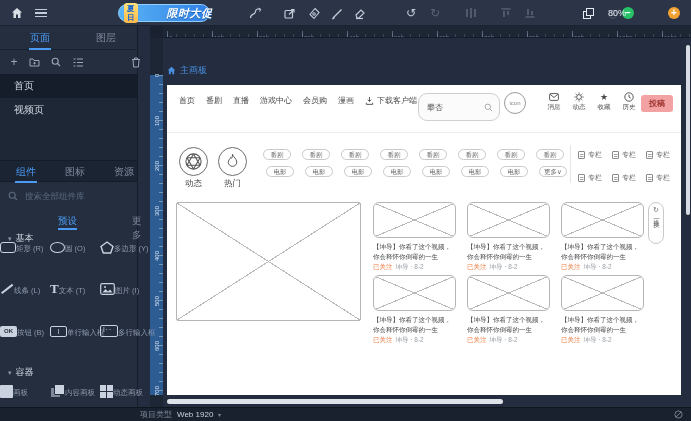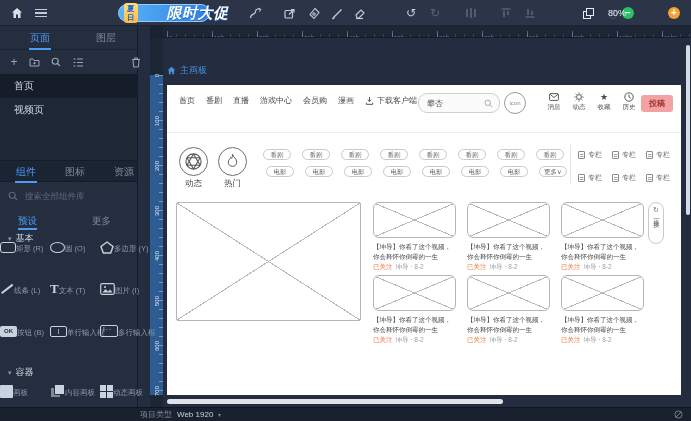--- a/index.html
+++ b/index.html
@@ -6,21 +6,21 @@
   *{box-sizing:border-box;font-family:"Liberation Sans","DejaVu Sans",sans-serif;}
   .app{position:relative;width:691px;height:421px;overflow:hidden;background:#232d3f;}
 
   
   .topbar{position:absolute;left:0;top:0;width:691px;height:26px;background:#2c3447;border-bottom:1px solid #1a2233;z-index:5;}
   .tb-ic{position:absolute;top:0;height:26px;width:18px;display:flex;align-items:center;justify-content:center;color:#c3cbd8;font-size:12px;line-height:1;cursor:pointer;}
   .tb-ic.dim{color:#5b6477;}
   .burger{width:12px;height:8px;background:linear-gradient(#c3cbd8 0 1.4px,transparent 1.4px 3.3px,#c3cbd8 3.3px 4.7px,transparent 4.7px 6.6px,#c3cbd8 6.6px 8px);}
   .logo{position:absolute;left:118px;top:4px;width:92px;height:18px;border-radius:9px;background:linear-gradient(90deg,#5ab4f5,#2f7fe6);border:1px solid #8fd0ff;display:flex;align-items:center;padding:0 5px;gap:4px;}
   .logo-chip{background:linear-gradient(#ffe27a,#ffb94a);color:#1565d8;font-size:7.5px;font-weight:bold;border-radius:3px;padding:1px 3px;line-height:1.2;}
-  .logo-text{color:#fff;font-size:15px;font-weight:bold;font-style:italic;text-shadow:0 1px 0 #1b5fb0;letter-spacing:.5px;white-space:nowrap;margin-left:25px;}
+  .logo-text{color:#fff;font-size:11px;font-weight:bold;font-style:italic;text-shadow:0 1px 0 #1b5fb0;letter-spacing:.5px;white-space:nowrap;margin-left:25px;}
   .layers-ic{position:relative;width:11px;height:11px;}
   .layers-ic i{position:absolute;display:block;width:8px;height:8px;border:1.2px solid #e6ebf3;background:#2c3447;}
   .layers-ic i:nth-child(1){left:0;top:3px;}
   .layers-ic i:nth-child(2){left:3px;top:0;}
   .zbtn{position:absolute;top:7px;width:12px;height:12px;border-radius:50%;color:#fff;font-size:10px;line-height:11px;text-align:center;font-weight:bold;cursor:pointer;}
   .zo{background:#27c268;}
   .zi{background:#f2a233;}
   .zlabel{position:absolute;top:0;height:26px;line-height:26px;color:#e6ebf3;font-size:9px;text-align:center;}
 
   
@@ -33,21 +33,21 @@
   .pt-ic{position:absolute;top:0;height:24px;width:16px;display:flex;align-items:center;justify-content:center;color:#9aa6ba;font-size:12px;cursor:pointer;}
   .p-list{position:absolute;left:0;top:48px;width:100%;height:86px;background:#1e2736;}
   .p-row{height:24px;line-height:24px;font-size:10px;color:#cfd6e0;padding-left:14px;cursor:pointer;}
   .p-row.sel{background:#151d2b;}
   .c-tabs{position:absolute;left:0;top:134px;width:100%;height:22px;background:#1b2432;border-top:1px solid #141c2a;border-bottom:1px solid #141c2a;padding-left:16px;}
   .c-tabs .tab{height:22px;line-height:22px;}
   .c-search{position:absolute;left:0;top:160px;width:100%;height:20px;display:flex;align-items:center;padding-left:8px;gap:5px;color:#5d6b80;}
   .c-search input{background:transparent;border:none;outline:none;font-size:8.5px;color:#8b98ac;width:110px;}
   .c-search input::placeholder{color:#5d6b80;}
   .c-subtabs{position:absolute;left:0;top:188px;width:100%;height:16px;}
-  .stab{position:absolute;top:0;height:16px;line-height:14px;font-size:9.5px;color:#7f8a9d;cursor:pointer;}
+  .stab{position:absolute;top:0;height:16px;line-height:14px;font-size:9.5px;color:#7f8a9d;cursor:pointer;margin-left:40px;}
   .stab.active{color:#4b9bf5;border-bottom:2px solid #4b9bf5;}
   .sec-h{position:absolute;left:8px;height:12px;line-height:12px;font-size:9px;color:#cdd4de;}
   .sec-h .car{color:#8a96a8;font-size:7px;margin-right:4px;}
   .srow{position:absolute;left:0;width:150px;display:flex;}
   .scell{width:50px;display:flex;flex-direction:row;align-items:center;cursor:pointer;}
   .ibox{height:18px;display:flex;align-items:center;justify-content:center;color:#c9d2de;}
   .slabel{font-size:7.5px;color:#8d99ad;margin-top:3px;white-space:nowrap;}
   .sh-rect{width:16px;height:11px;border:1.5px solid #c9d2de;border-radius:3px;}
   .sh-ellipse{width:15px;height:11px;border:1.5px solid #c9d2de;border-radius:50%;}
   .sh-line{width:14px;height:1.5px;background:#c9d2de;transform:rotate(-38deg);}
@@ -83,21 +83,21 @@
   .canvas{position:absolute;left:163px;top:38px;width:528px;height:369px;background:#232d3f;overflow:hidden;}
   .ab-label{position:absolute;left:4px;top:26px;display:flex;align-items:center;gap:4px;color:#4a90e2;font-size:9px;cursor:pointer;}
   .hthumb{position:absolute;left:4px;top:361px;width:336px;height:5px;border-radius:3px;background:#dfe3e9;cursor:pointer;}
   .vthumb{position:absolute;right:1px;top:7px;width:4px;height:170px;border-radius:2px;background:#d7dce4;cursor:pointer;}
 
   
   .artboard{position:absolute;left:4px;top:47px;width:514px;height:310px;background:#fff;}
   .nav-links{position:absolute;left:12px;top:10px;display:flex;gap:11px;font-size:8px;color:#4a4a4a;align-items:center;}
   .navlink{cursor:pointer;white-space:nowrap;}
   .dl{display:flex;align-items:center;gap:3px;color:#4a4a4a;cursor:pointer;}
-  .wf-search{position:absolute;left:251px;top:8px;width:82px;height:20px;border:1px solid #cfcfcf;border-radius:9px;background:#fbfbfb;display:flex;align-items:center;padding:0 6px 0 8px;justify-content:space-between;font-size:8px;color:#555;}
+  .wf-search{position:absolute;left:251px;top:8px;width:82px;height:28px;border:1px solid #cfcfcf;border-radius:9px;background:#fbfbfb;display:flex;align-items:center;padding:0 6px 0 8px;justify-content:space-between;font-size:8px;color:#555;}
   .avatar{position:absolute;left:337px;top:7px;width:22px;height:22px;border:1px solid #9a9a9a;border-radius:50%;display:flex;align-items:center;justify-content:center;font-size:6px;color:#8a8a8a;background:#fff;}
   .nav-actions{position:absolute;left:376px;top:6px;display:flex;gap:3px;}
   .na{width:22px;display:flex;flex-direction:column;align-items:center;gap:1px;color:#4a4a4a;cursor:pointer;}
   .na .lbl{font-size:6.5px;white-space:nowrap;}
   .na .ig{height:11px;display:flex;align-items:center;justify-content:center;}
   .submit{position:absolute;left:474px;top:10px;width:32px;height:17px;background:#f2a2a2;border-radius:3px;color:#a03632;font-size:8px;font-weight:bold;text-align:center;line-height:17px;cursor:pointer;}
   .nav-div{position:absolute;left:0;top:47px;width:514px;border-top:1px solid #ececec;}
   .fcir{position:absolute;top:62px;width:29px;height:29px;border:1.5px solid #6e6e6e;border-radius:50%;display:flex;align-items:center;justify-content:center;background:#fff;cursor:pointer;}
   .fcl{position:absolute;top:93px;width:29px;text-align:center;font-size:8.5px;color:#4a4a4a;}
   .chips{position:absolute;display:flex;}

